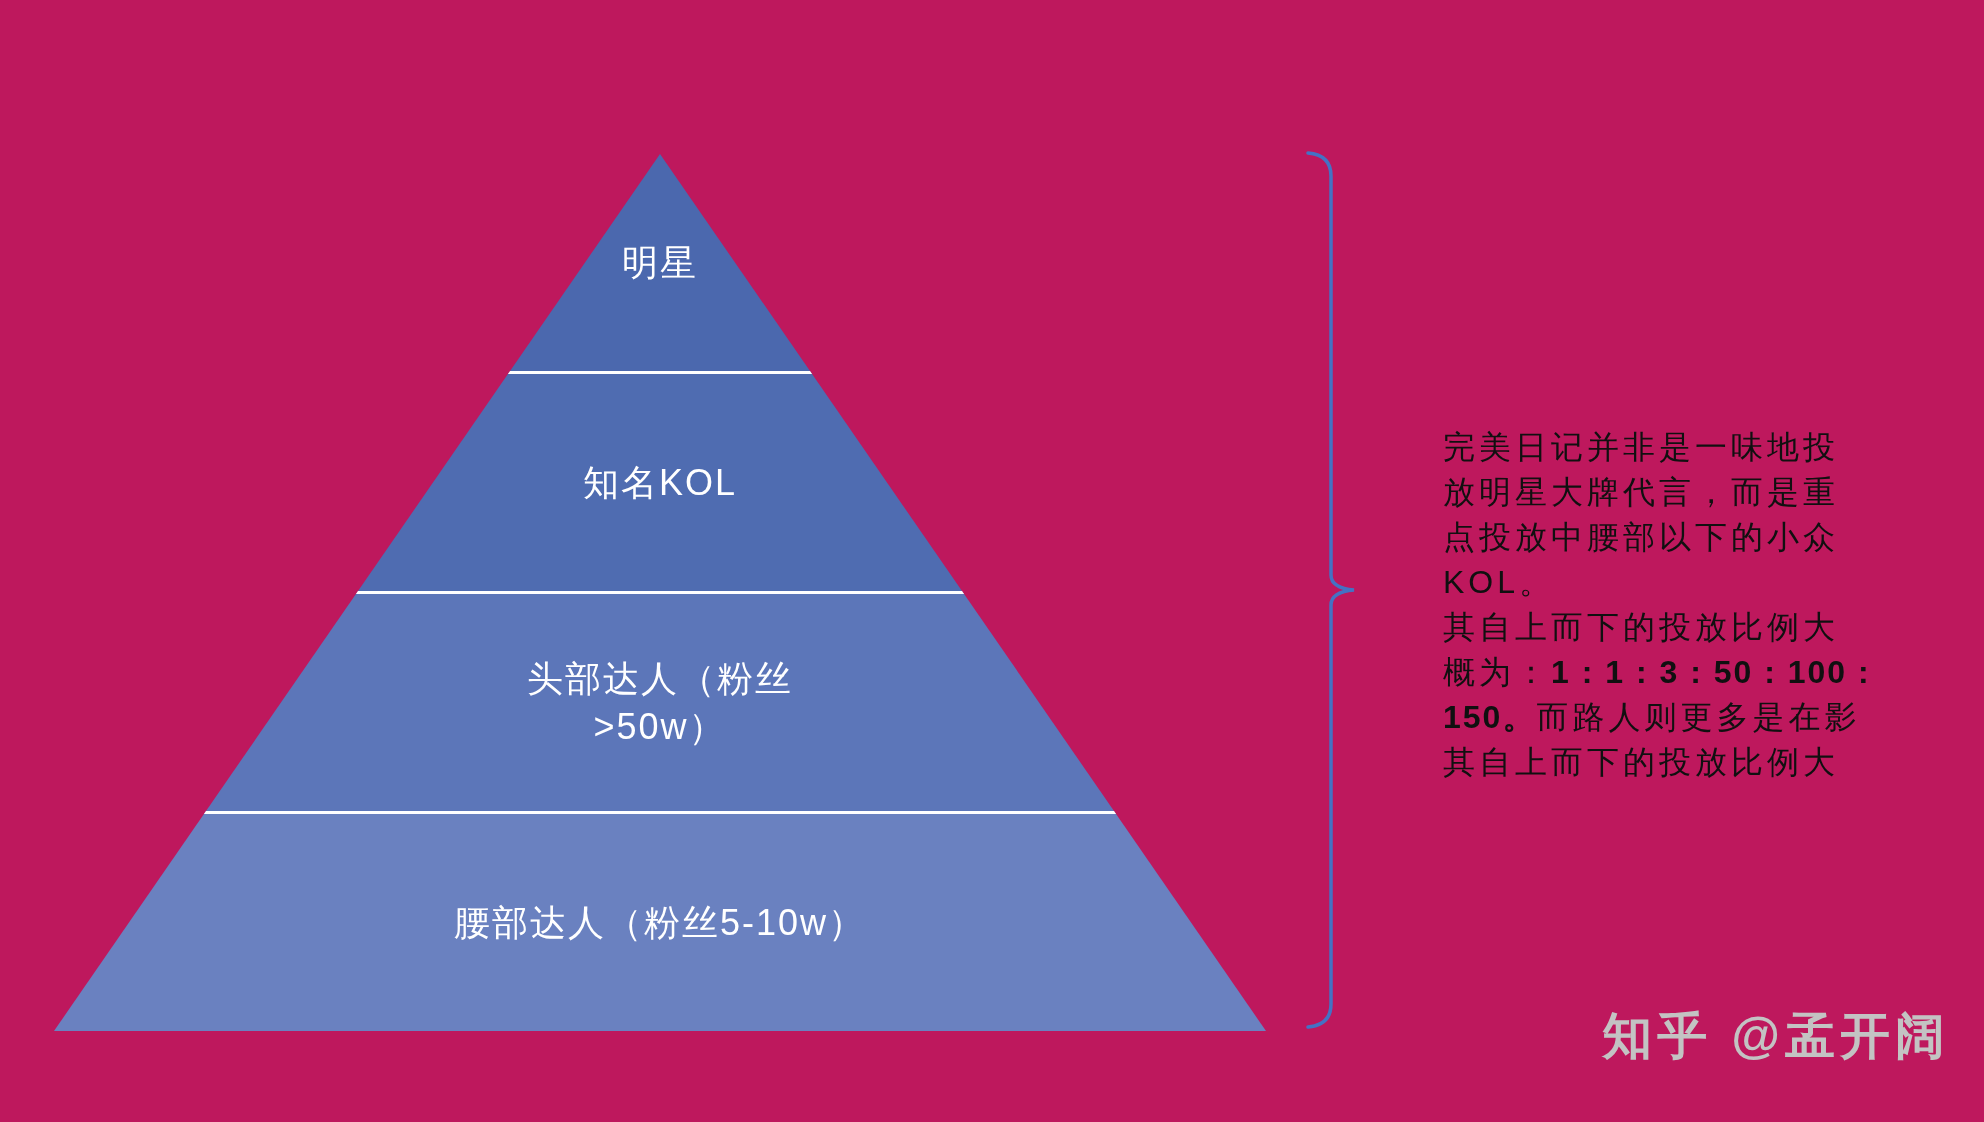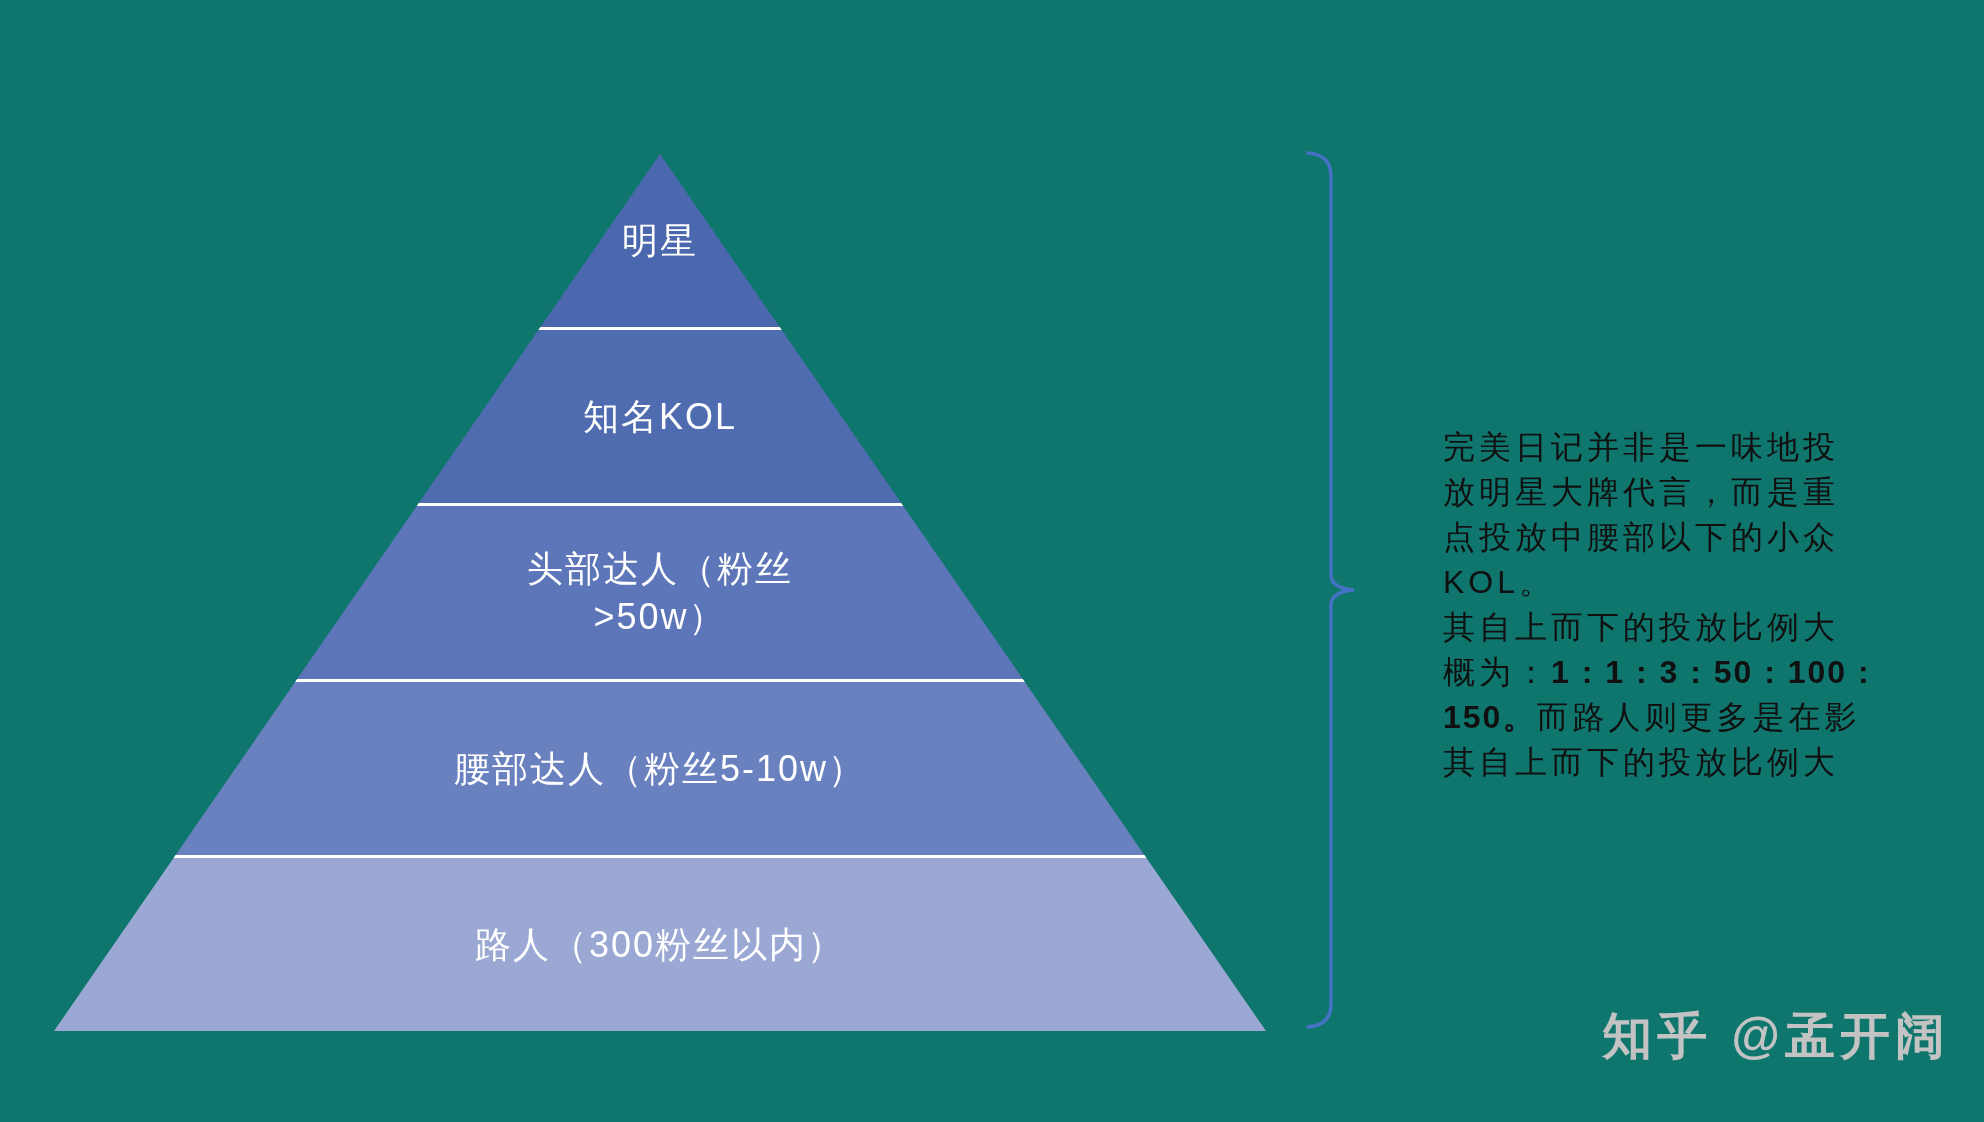--- a/index.html
+++ b/index.html
@@ -1,21 +1,21 @@
 <!DOCTYPE html>
 <html><head>
 <meta charset="utf-8">
 <style>
   * { margin: 0; padding: 0; box-sizing: border-box; }
   html, body { background: #ffffff; }
   .canvas {
     position: relative;
     width: 1984px;
     height: 1122px;
-    background: #0f766e;
+    background: #be185d;
     overflow: hidden;
     font-family: "Liberation Sans", "DejaVu Sans", sans-serif;
   }
 
   
   .pyramid {
     position: absolute;
     left: 54px;
     top: 154px;
     width: 1212px;
@@ -86,23 +86,20 @@
     <div class="level" style="background: rgb(79, 108, 177);">
       <span>知名KOL</span>
     </div>
     <div class="level" style="background: rgb(92, 118, 185);">
       <span>头部达人（粉丝
 &gt;50w）</span>
     </div>
     <div class="level" style="background: rgb(106, 129, 192);">
       <span>腰部达人（粉丝5-10w）</span>
     </div>
-    <div class="level" style="background: rgb(155, 168, 212);">
-      <span>路人（300粉丝以内）</span>
-    </div>
   </div>
 
   <svg class="bracket-svg" viewBox="0 0 1984 1122" xmlns="http://www.w3.org/2000/svg">
     <path d="M 1308 153
              Q 1331 155 1331 176
              L 1331 575
              Q 1331 588 1354 590
              Q 1331 592 1331 605
              L 1331 1004
              Q 1331 1025 1308 1027" fill="none" stroke-width="3.5" stroke-linecap="round" stroke="#4472c4"></path>

